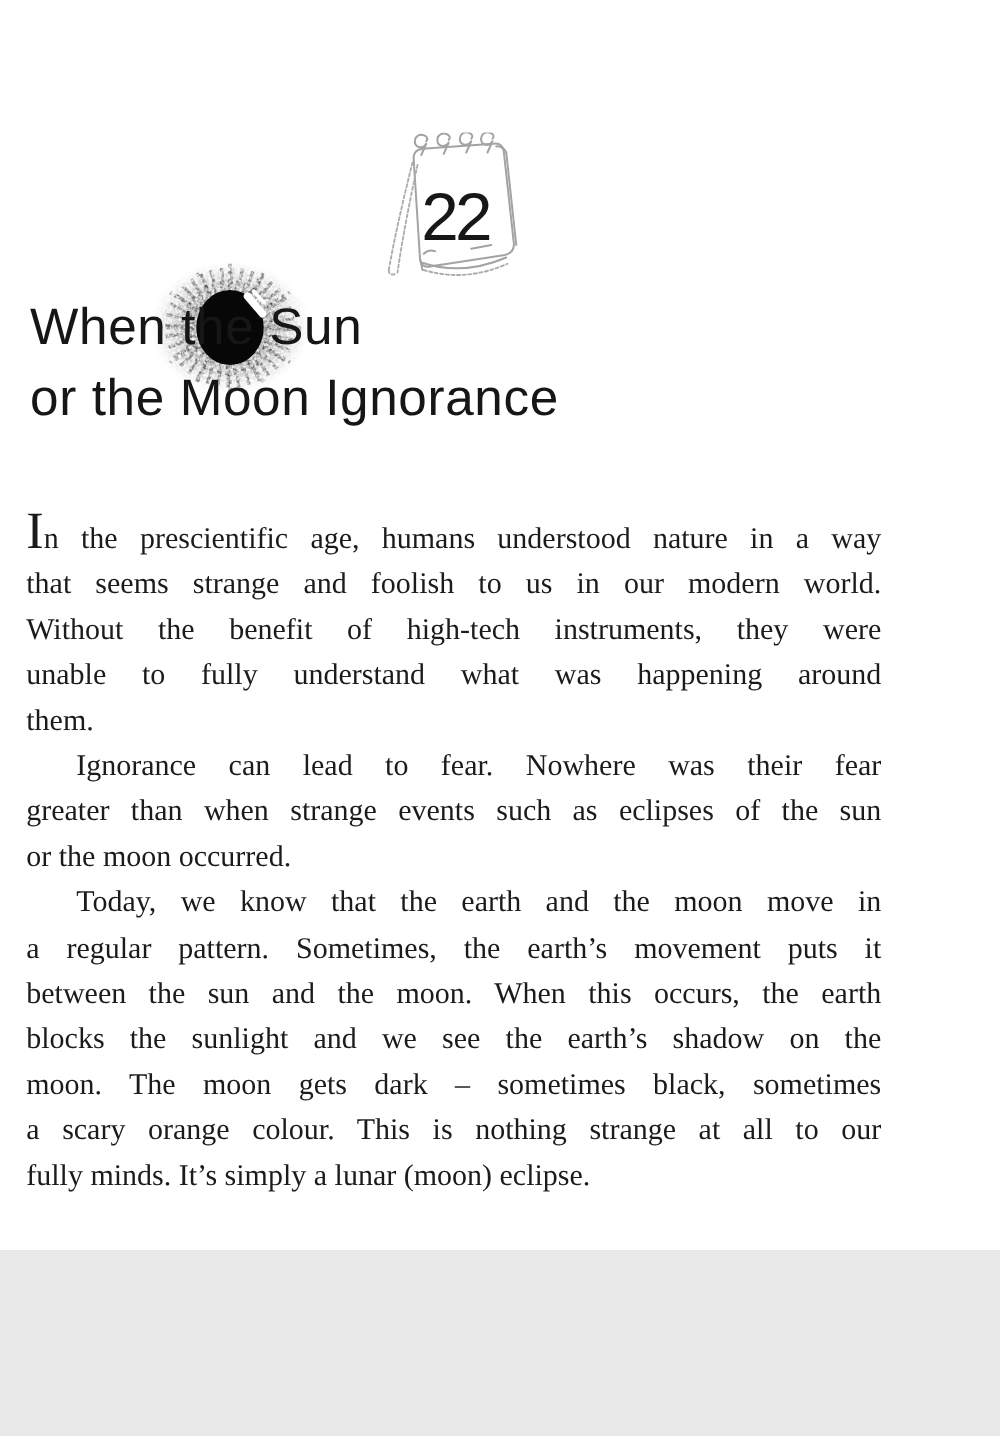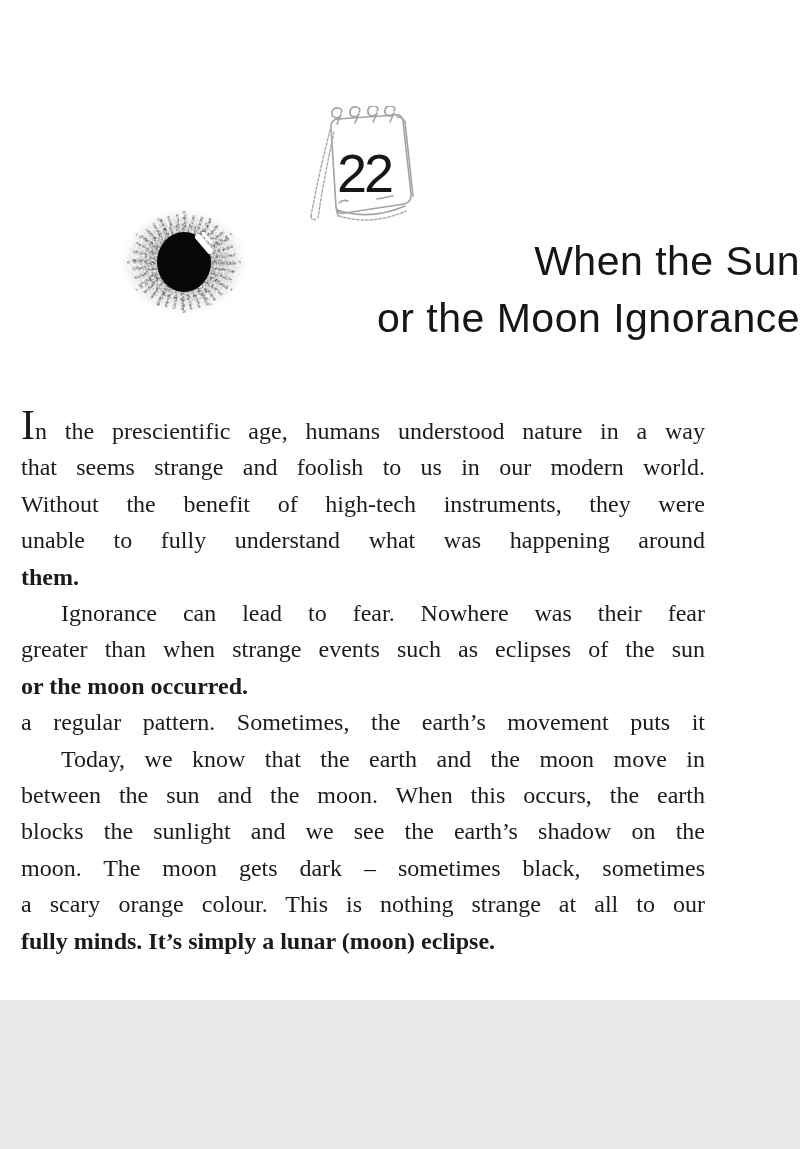--- a/index.html
+++ b/index.html
@@ -10,28 +10,28 @@
   }
   
   .calendar{position:absolute;left:300px;top:106px;width:130px;height:126px;}
   .cal-stroke{fill:none;stroke:#a3a3a3;stroke-width:1.6;stroke-linecap:round;stroke-linejoin:round;}
   .cal-dotted{fill:none;stroke:#adadad;stroke-width:1.5;stroke-linecap:round;stroke-dasharray:2.5 2;}
   .cal-num{font-family:"Liberation Sans",sans-serif;font-size:54px;letter-spacing:-3px;fill:#171717;}
   
   .eclipse{position:absolute;left:103px;top:204px;width:168px;height:124px;}
   
   .title{
-    position:absolute;left:24px;top:233px;width:776px;text-align:right;
+    position:absolute;left:24px;top:233px;width:776px;text-align:left;
     font-family:"Liberation Sans","DejaVu Sans",sans-serif;
     font-size:41px;line-height:57px;color:#161616;letter-spacing:.5px;
   }
   
   .body-text{position:absolute;left:21px;top:413px;width:684px;font-size:24px;line-height:36.4px;color:#1b1b1b;}
   .line{text-align:justify;text-align-last:justify;text-justify:inter-word;white-space:normal;}
-  .line.last{text-align-last:left;font-weight:bold;}
+  .line.last{text-align-last:left;}
   .line.indent{padding-left:40px;}
   .initial{font-size:42px;line-height:1px;}
   
   .pagenum{position:absolute;left:22px;top:1040px;font-size:28px;letter-spacing:6px;color:#000000;}
   .watermark{
     position:absolute;left:562px;top:1121px;font-family:"Liberation Sans",sans-serif;
     font-size:17px;color:#d5d5d5;letter-spacing:.4px;
   }
 </style>
 </head>
@@ -118,22 +118,22 @@
         <div class="line">Without the benefit of high-tech instruments, they were</div>
         <div class="line">unable to fully understand what was happening around</div>
         <div class="line last">them.</div>
       </div>
       <div>
         <div class="line indent">Ignorance can lead to fear. Nowhere was their fear</div>
         <div class="line">greater than when strange events such as eclipses of the sun</div>
         <div class="line last">or the moon occurred.</div>
       </div>
       <div>
+        <div class="line indent">Today, we know that the earth and the moon move in</div>
         <div class="line">a regular pattern. Sometimes, the earth’s movement puts it</div>
-        <div class="line indent">Today, we know that the earth and the moon move in</div>
         <div class="line">between the sun and the moon. When this occurs, the earth</div>
         <div class="line">blocks the sunlight and we see the earth’s shadow on the</div>
         <div class="line">moon. The moon gets dark – sometimes black, sometimes</div>
         <div class="line">a scary orange colour. This is nothing strange at all to our</div>
         <div class="line last">fully minds. It’s simply a lunar (moon) eclipse.</div>
       </div>
     </div>
 
   <div class="pagenum">44</div>
   <div class="watermark">book-reader.cn</div>

